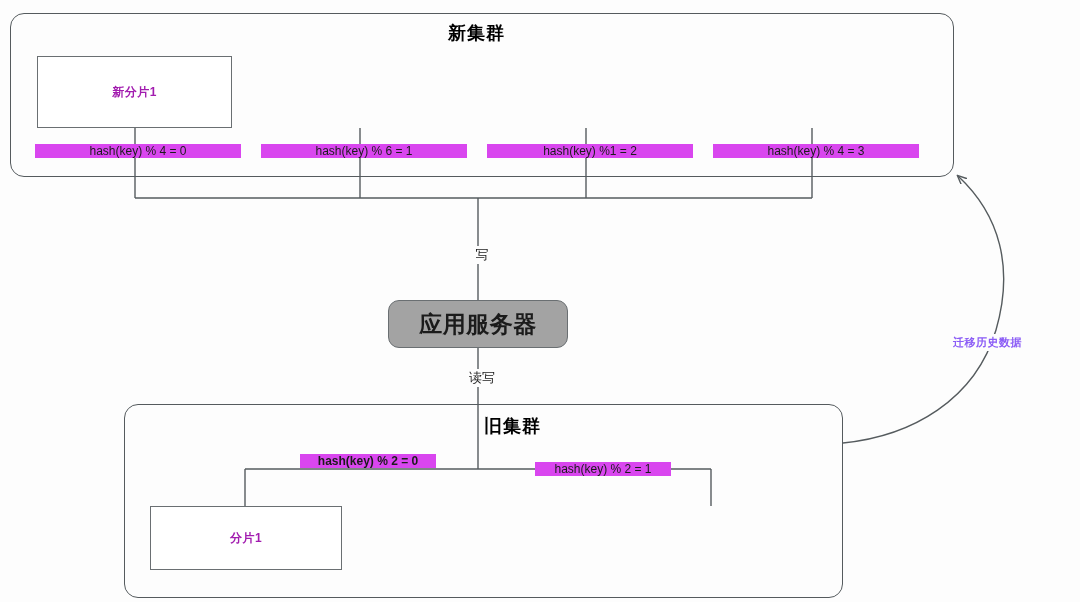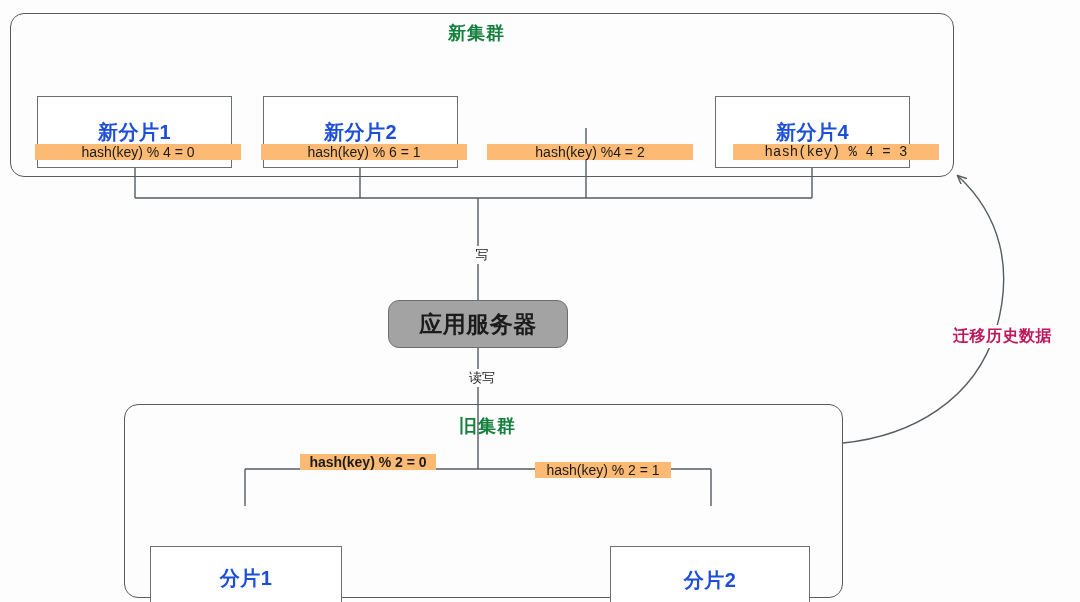--- a/index.html
+++ b/index.html
@@ -17,79 +17,79 @@
     position:absolute;
     border:1.6px solid #555b5e;
     border-radius:14px;
     background:transparent;
     box-sizing:border-box;
   }
   .cluster-title{
     position:absolute;
     font-size:18px;
     font-weight:700;
-    color:#15803d;
+    color:#000000;
     letter-spacing:1px;
     white-space:nowrap;
   }
   .shard{
     position:absolute;
     border:1.6px solid #6a6f72;
     background:#ffffff;
     box-sizing:border-box;
     display:flex;
     align-items:center;
     justify-content:center;
-    font-size:20px;
+    font-size:12px;
     font-weight:700;
-    color:#1d4ed8;
+    color:#a21caf;
     letter-spacing:.5px;
-    margin-top:40px;
   }
   .approx{
     position:absolute;
     border:1.6px solid #6a6f72;
     border-radius:11px;
     background:#a3a3a3;
     box-sizing:border-box;
     display:flex;
     align-items:center;
     justify-content:center;
     font-size:23px;
     font-weight:700;
     color:#1b1b1b;
     letter-spacing:.5px;
   }
   .hash-label{
     position:absolute;
-    font-size:14px;
+    font-size:12px;
     color:#1b1b1b;
     white-space:nowrap;
-    background:#fdba74;
+    background:#d946ef;
     padding:0 3px;
     text-align:center;
   }
   .edge-label{
     position:absolute;
     font-size:13px;
     color:#1b1b1b;
     white-space:nowrap;
     background:#fdfdfd;
     padding:0 4px;
     text-align:center;
   }
   .migrate-label{
     position:absolute;
-    font-size:16px;
+    font-size:11px;
     font-weight:700;
-    color:#be185d;
+    color:#8b5cf6;
     white-space:nowrap;
     letter-spacing:.5px;
     background:#fdfdfd;
     padding:1px 3px;
+    margin-top:9px;
   }
 </style>
 </head>
 <body>
 
 <div id="stage">
 
   <svg id="wires" viewBox="0 0 1080 602">
     <defs>
       <marker id="arrowhead" markerWidth="11" markerHeight="11" refX="8" refY="4" orient="auto" markerUnits="userSpaceOnUse">
@@ -116,38 +116,35 @@
       <line x1="711" y1="469" x2="711" y2="506"></line>
 
       <path d="M843,443 C912,436 975,400 996,330 C1014,268 1000,215 958,176" marker-end="url(#arrowhead)"></path>
     </g>
   </svg>
 
   <div class="cluster" style="left:10px;top:13px;width:944px;height:164px;"></div>
   <div class="cluster-title" style="left:448px;top:21px;">新集群</div>
 
   <div class="shard" style="left:37px;top:56px;width:195px;height:72px;">新分片1</div>
-  <div class="shard" style="left:263px;top:56px;width:195px;height:72px;">新分片2</div>
-  <div class="shard" style="left:715px;top:56px;width:195px;height:72px;">新分片4</div>
 
   <div class="hash-label" style="left:35px;top:144px;width:200px;">hash(key) % 4 = 0</div>
   <div class="hash-label" style="left:261px;top:144px;width:200px;">hash(key) % 6 = 1</div>
-  <div class="hash-label" style="left:487px;top:144px;width:200px;">hash(key) %4 = 2</div>
-  <div class="hash-label" style="left:733px;top:144px;width:200px;font-family:Liberation Mono, monospace;">hash(key) % 4 = 3</div>
+  <div class="hash-label" style="left:487px;top:144px;width:200px;">hash(key) %1 = 2</div>
+  <div class="hash-label" style="left:713px;top:144px;width:200px;">hash(key) % 4 = 3</div>
 
   <div class="edge-label" style="left:448px;top:246px;width:60px;">写</div>
 
   <div class="approx" style="left:388px;top:300px;width:180px;height:48px;">应用服务器</div>
 
   <div class="edge-label" style="left:448px;top:369px;width:60px;font-family:Liberation Serif, serif;">读写</div>
 
   <div class="cluster" style="left:124px;top:404px;width:719px;height:194px;"></div>
-  <div class="cluster-title" style="left:459px;top:414px;">旧集群</div>
+  <div class="cluster-title" style="left:484px;top:414px;">旧集群</div>
 
   <div class="hash-label" style="left:300px;top:454px;width:130px;font-weight:bold;">hash(key) % 2 = 0</div>
   <div class="hash-label" style="left:535px;top:462px;width:130px;">hash(key) % 2 = 1</div>
 
   <div class="shard" style="left:150px;top:506px;width:192px;height:64px;">分片1</div>
-  <div class="shard" style="left:610px;top:506px;width:200px;height:69px;">分片2</div>
 
   <div class="migrate-label" style="left:950px;top:325px;">迁移历史数据</div>
 
 </div>
 
 </body></html>

